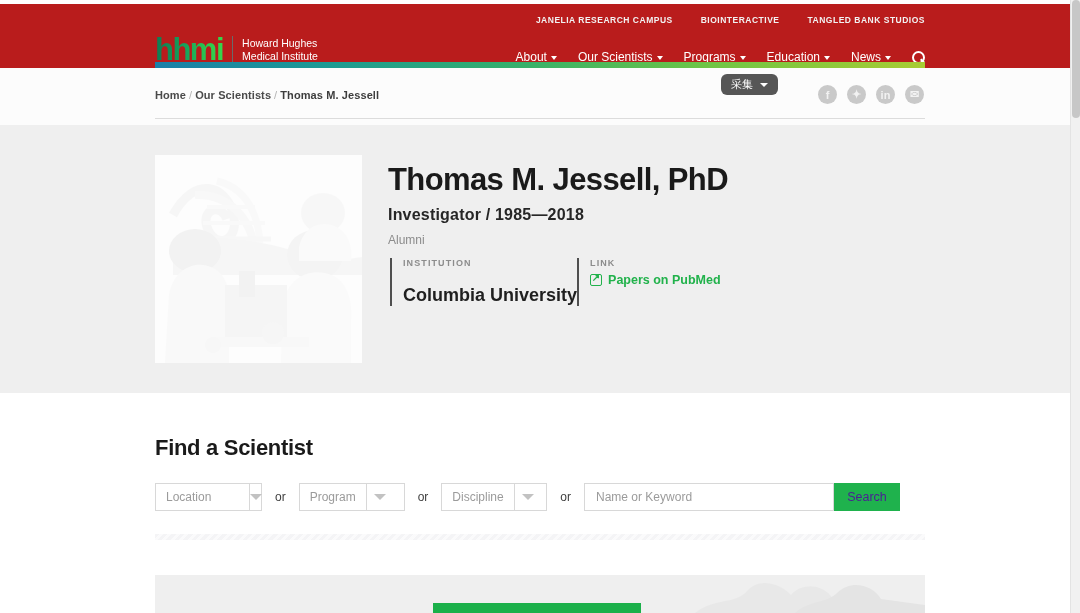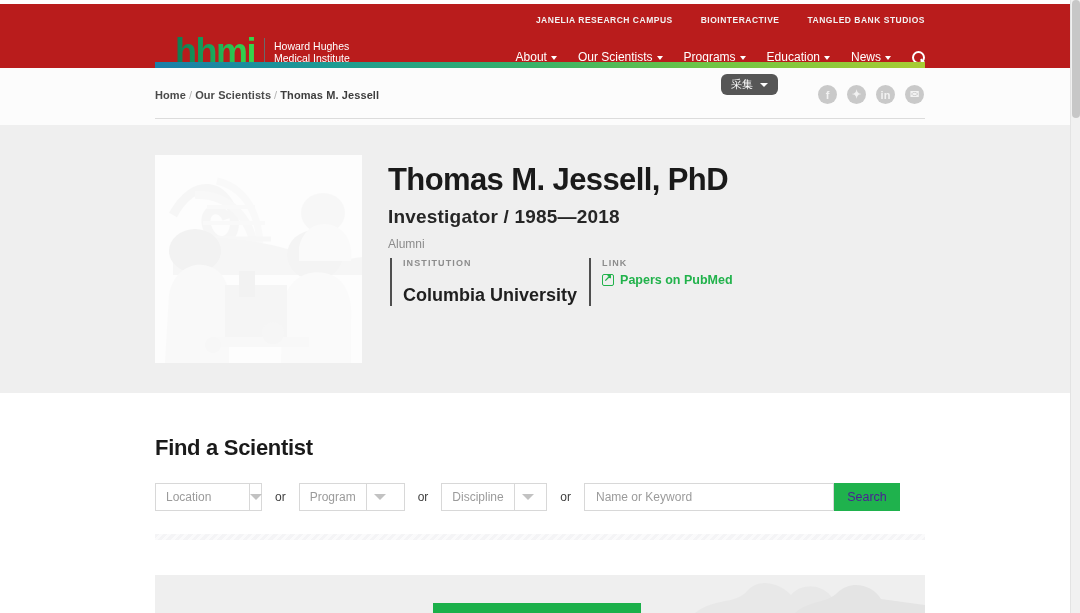--- a/index.html
+++ b/index.html
@@ -20,26 +20,25 @@
   .utility-nav {
     position: absolute; top: 11px; left: 155px; width: 770px;
     display: flex; justify-content: flex-end; gap: 28px;
     font-size: 8.5px; font-weight: bold; letter-spacing: .5px;
     color: #ffffff;
   }
   .utility-nav span { color: #f2f2f2; cursor: pointer; white-space: nowrap; }
 
   .logo-row { position: absolute; top: 30px; left: 155px; display: flex; align-items: center; }
   .logo-mark {
-    font-size: 36px; font-weight: bold; letter-spacing: -1.5px; line-height: 1;
+    font-size: 31px; font-weight: bold; letter-spacing: -1.5px; line-height: 1;
     background: linear-gradient(90deg,#0f7a52 0%, #17a45c 40%, #2ecb4e 70%, #3ddc4a 100%);
     -webkit-background-clip: text; background-clip: text;
     -webkit-text-fill-color: transparent; color: #2ecb4e;
     padding-right: 9px;
-    margin-left: 20px;
   }
   .logo-divider { width: 1px; height: 28px; background: #6a6a6a; }
   .logo-words {
     padding-left: 9px; color: #ffffff; font-size: 10.5px; line-height: 12.5px;
   }
 
   .main-nav {
     position: absolute; top: 46px; right: 155px;
     display: flex; align-items: center; gap: 21px;
     color: #ffffff; font-size: 12px;
@@ -100,24 +99,24 @@
     position: absolute; top: 155px; left: 155px; width: 207px; height: 208px;
     background: #f7f7f7; overflow: hidden;
   }
   .portrait svg { display:block; width: 100%; height: 100%; }
 
   .bio { position: absolute; top: 160px; left: 388px; width: 540px; }
   .bio h1 {
     font-size: 31px; font-weight: bold; letter-spacing: -.6px; color: #1a1a1a;
     line-height: 40px;
   }
-  .bio .role { margin-top: 6px; font-size: 19px; font-weight: bold; color: #262626; letter-spacing: .2px; }
+  .bio .role { margin-top: 6px; font-size: 16px; font-weight: bold; color: #262626; letter-spacing: .2px; }
   .bio .status { margin-top: 9px; font-size: 12px; color: #8c8c8c; }
 
-  .meta { position: absolute; top: 258px; left: 390px; display: flex; gap: 12px; width: 540px; }
+  .meta { position: absolute; top: 258px; left: 390px; display: flex; gap: 0; width: 540px; }
   .meta-col { padding-left: 11px; border-left: 2px solid #4f4f4f; }
   .meta-col.link-col { }
   .meta-label { font-size: 9px; letter-spacing: 1.1px; color: #8c8c8c; font-weight: bold; }
   .meta-value { margin-top: 17px; font-size: 18px; font-weight: bold; color: #1f1f1f; white-space: nowrap; text-align: right; }
   .meta-link { margin-top: 5px; font-size: 12.5px; font-weight: bold; color: #21b24b;
     display: flex; align-items: center; gap: 6px; cursor: pointer; white-space: nowrap; }
   .ext-ico { width: 12px; height: 12px; border: 1.5px solid #21b24b; border-radius: 2px;
     position: relative; flex: 0 0 auto; }
   .ext-ico::after { content:"↗"; position:absolute; left:0; top:-3px; width:100%;
     font-size: 10px; line-height: 12px; text-align:center; color:#21b24b; }

